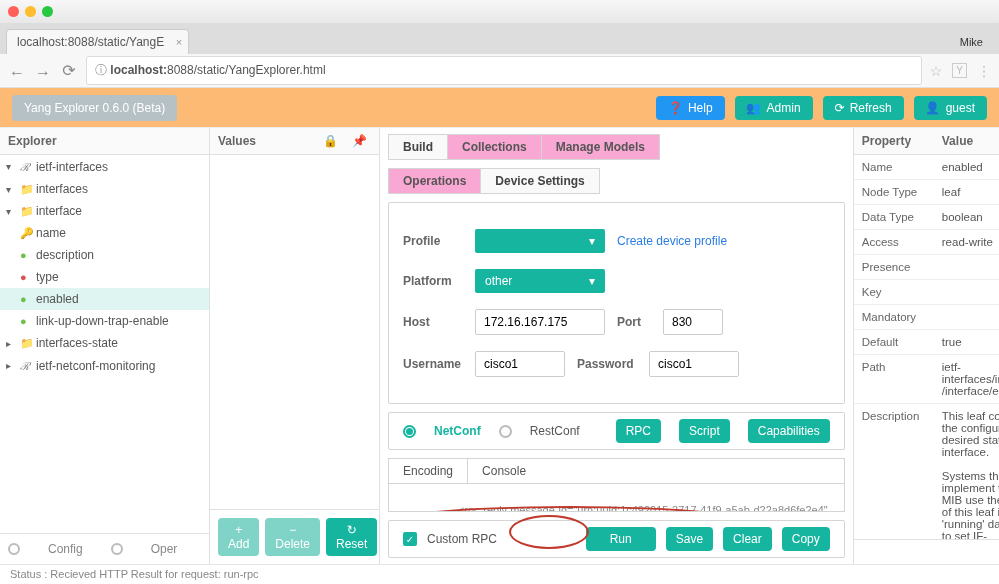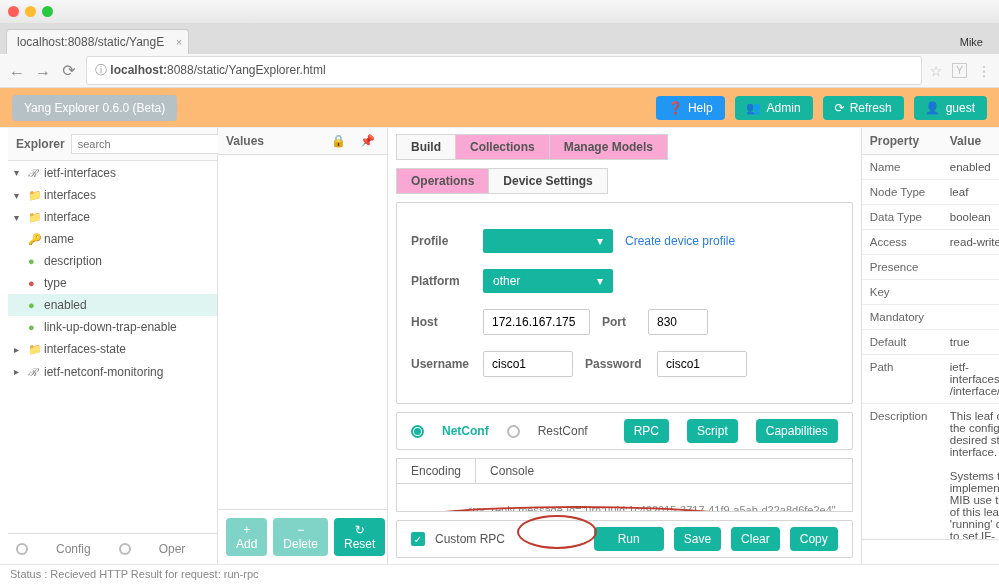--- a/index.html
+++ b/index.html
@@ -16,21 +16,21 @@
 .url-field { flex:1; border:1px solid #dcdcdc; border-radius:3px; padding:5px 8px; font-size:12px; color:#555; background:#fff; }
 .addr-icons { display:flex; gap:10px; align-items:center; color:#bbb; font-size:14px; }
 
 .appbar { height: 40px; background:#fdba74; border-bottom:1px solid #eee; display:flex; align-items:center; padding:0 12px; gap:10px; }
 .brand-pill { background:#b6c1c6; color:#fff; padding:6px 12px; border-radius:4px; font-size:12px; }
 .appbar-spacer { flex:1; }
 .abtn { padding:5px 12px; border-radius:4px; color:#fff; font-size:12px; display:flex; align-items:center; gap:5px; border:none; }
 .abtn.blue { background:#2196f3; }
 .abtn.teal { background:#16b5a0; }
 
-.main { display:grid; grid-template-columns: 210px 170px 1fr 200px; height: calc(584px - 24px - 30px - 34px - 40px - 20px); padding-left: 8px; }
+.main { display:grid; grid-template-columns: 210px 170px 1fr 200px; height: calc(584px - 24px - 30px - 34px - 40px - 20px); }
 
 .panel { border-right:1px solid #e0e0e0; display:flex; flex-direction:column; min-height:0; }
 .panel:last-child { border-right:none; }
 
 .col-head { background:#fafafa; border-bottom:1px solid #e0e0e0; padding:6px 8px; font-weight:bold; color:#666; display:flex; align-items:center; gap:6px; }
 .searchbox { flex:1; border:1px solid #ddd; padding:3px 6px; font-size:11px; color:#aaa; background:#fff; }
 .pin-icon { font-size:12px; color:#888; padding:0 4px; }
 
 .tree { flex:1; overflow:auto; font-size:12px; }
 .tree .node { padding:4px 6px; display:flex; align-items:center; gap:4px; white-space:nowrap; cursor:default; }
@@ -53,21 +53,21 @@
 .center { display:flex; flex-direction:column; padding:6px 8px; gap:8px; min-height:0; }
 .tabs { border:1px solid #d5d5d5; display:inline-flex; }
 .tabs .t { padding:5px 14px; font-size:12px; border-right:1px solid #d5d5d5; cursor:pointer; background:#f9a8d4;font-weight:bold; }
 .tabs .t:last-child{border-right:none;}
 .tabs .t.active { background:#f9f9f9; font-weight:bold; color:#444; }
 
 .settings-box { border:1px solid #d5d5d5; padding:10px 14px; border-radius:2px; }
 .frow { display:flex; align-items:center; gap:12px; margin:16px 0; font-size:12px; }
 .flabel { width:60px; color:#666; font-weight:bold; }
 .dd { background:#16b5a0; color:#fff; padding:5px 10px; width:130px; display:flex; justify-content:space-between; align-items:center; border-radius:2px; }
-.tinput { border:1px solid #ccc; padding:5px 8px; font-size:12px; width:107px; border-radius:2px; }
+.tinput { border:1px solid #ccc; padding:5px 8px; font-size:12px; width:130px; border-radius:2px; }
 .link { color:#2a7de1; font-size:12px; cursor:pointer; }
 
 .proto-row { display:flex; align-items:center; gap:18px; padding:6px 14px; border:1px solid #d5d5d5; border-radius:2px; }
 .oradio { width:13px;height:13px;border:2px solid #16b5a0;border-radius:50%; display:inline-flex;align-items:center;justify-content:center; }
 .oradio.on::after{content:"";width:7px;height:7px;background:#16b5a0;border-radius:50%;}
 .oradio.off { border-color:#bbb; }
 .proto-row .spacer{flex:1;}
 
 .console-wrap { border:1px solid #d5d5d5; display:flex; flex-direction:column; flex:1; min-height:0;text-align:center; }
 .console-tabs { display:flex; border-bottom:1px solid #d5d5d5; }
@@ -138,21 +138,20 @@
       <span>👤</span>
       <span>guest</span>
     </button>
 </div>
 
 <div class="main">
 
   <div class="panel">
     <div class="col-head">
       <span>Explorer</span>
-      <input class="searchbox" placeholder="search" style="">
     </div>
     <div class="tree" id="tree">
         <div class="node ind-1">
           <span class="tw">▾</span>
           <span class="ico R" style="color: rgb(136, 136, 136); font-style: italic;">ℛ</span>
           <span>ietf-interfaces</span>
         </div>
         <div class="node ind-2">
           <span class="tw">▾</span>
           <span class="ico folder" style="color: rgb(240, 165, 77);">📁</span>

